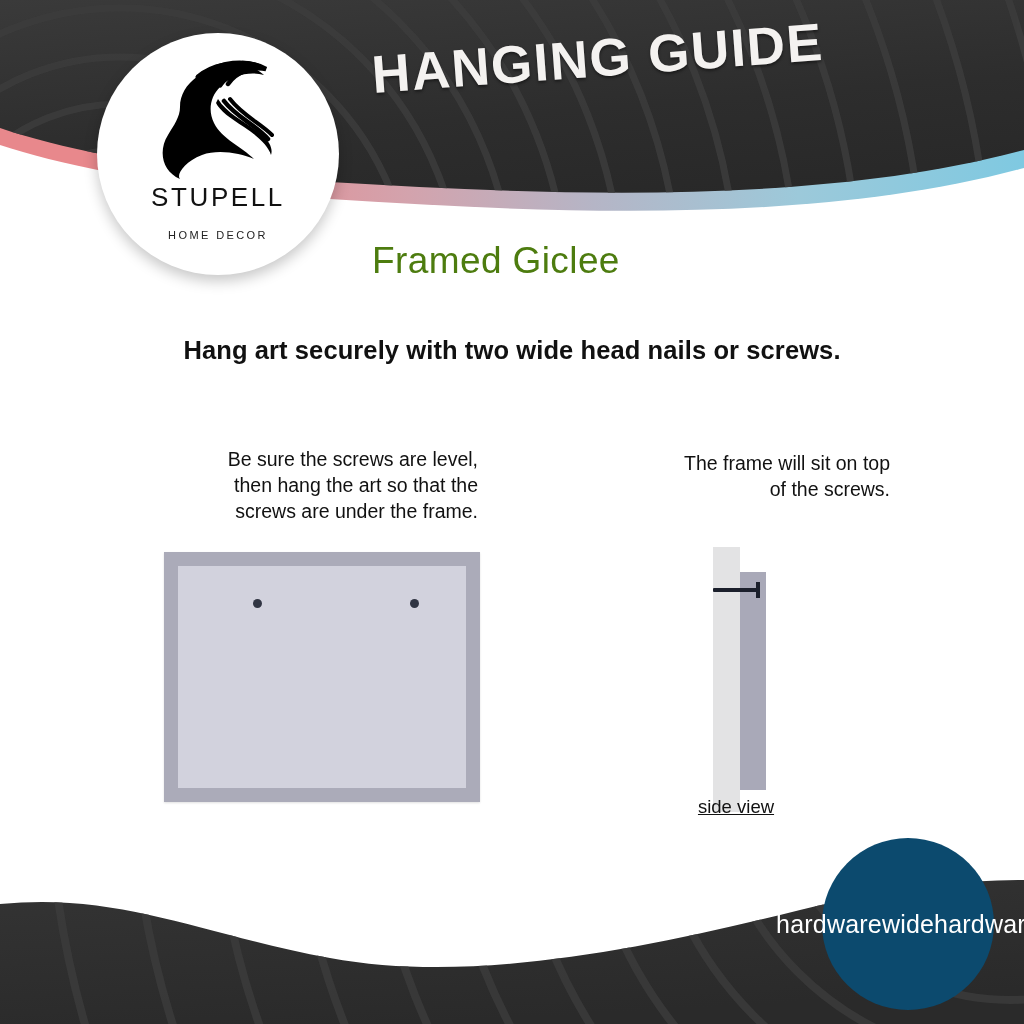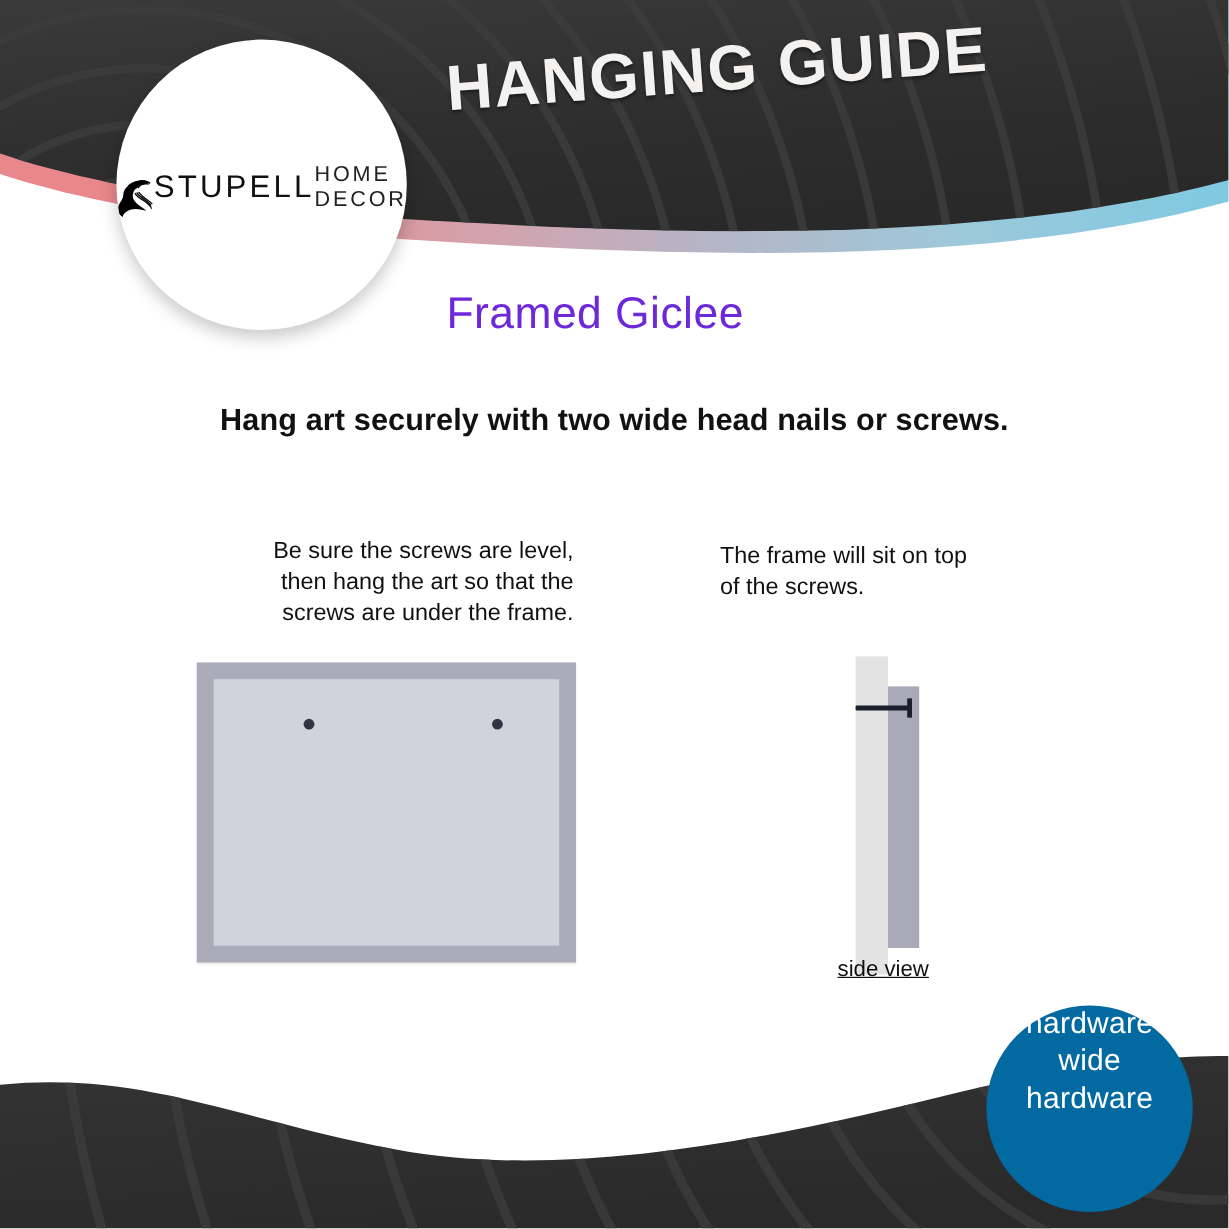--- a/index.html
+++ b/index.html
@@ -51,54 +51,55 @@
   .logo-badge {
     position: absolute;
     left: 97px;
     top: 33px;
     width: 242px;
     height: 242px;
     border-radius: 50%;
     background: #ffffff;
     box-shadow: 0 6px 14px rgba(0,0,0,0.22);
     display: flex;
-    flex-direction: row;
+    flex-direction: column;
     align-items: center;
     justify-content: flex-start;
     overflow: hidden;
+    text-align: center;
   }
   .logo-mark {
     margin-top: 22px;
     width: 120px;
     height: 124px;
   }
   .logo-word {
     font-family: "Liberation Sans", sans-serif;
     font-size: 26px;
     letter-spacing: 2.6px;
     color: #111111;
     font-weight: 400;
     margin-top: 3px;
   }
   .logo-sub {
     font-family: "Liberation Sans", sans-serif;
-    font-size: 18px;
+    font-size: 11px;
     letter-spacing: 2.4px;
     color: #222222;
     font-weight: 400;
-    margin-top: 4px;
+    margin-top: 16px;
   }
 
   
   .product-name {
     position: absolute;
     left: 372px;
     top: 240px;
     font-size: 37px;
-    color: #6d28d9;
+    color: #4d7c0f;
     font-weight: 400;
     letter-spacing: 0.4px;
   }
   .lead-line {
     position: absolute;
     left: 0;
     top: 336px;
     width: 1024px;
     text-align: center;
     font-size: 25.5px;
@@ -118,21 +119,21 @@
   .caption-left {
     left: 178px;
     top: 446px;
     width: 300px;
     text-align: right;
   }
   .caption-right {
     left: 600px;
     top: 450px;
     width: 290px;
-    text-align: left;
+    text-align: right;
   }
 
   
   .front-view {
     position: absolute;
     left: 164px;
     top: 552px;
     width: 316px;
     height: 250px;
     background: #ababb9;
@@ -203,25 +204,25 @@
   .footer-svg { position: absolute; left: 0; top: 0; }
 
   
   .hf-badge {
     position: absolute;
     left: 822px;
     top: 838px;
     width: 172px;
     height: 172px;
     border-radius: 50%;
-    background: #0369a1;
+    background: #0c4a6e;
     display: flex;
-    flex-direction: column;
+    flex-direction: row;
     align-items: center;
-    justify-content: flex-start;
+    justify-content: center;
     color: #ffffff;
   }
   .hf-line { font-size: 25px; line-height: 31px; letter-spacing: 0.2px; }
 </style>
 </head>
 <body>
 
 <div class="page">
 
   <div class="header-band">

